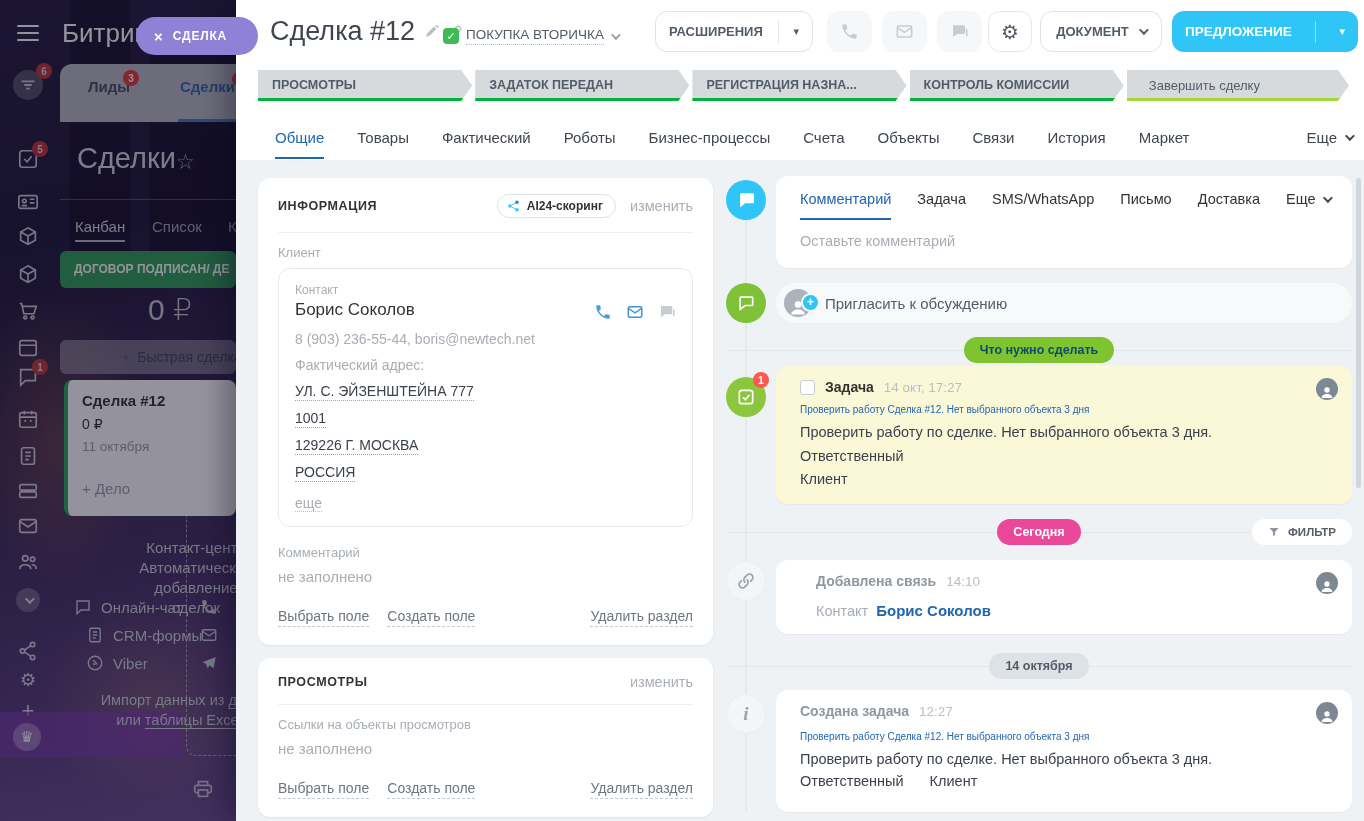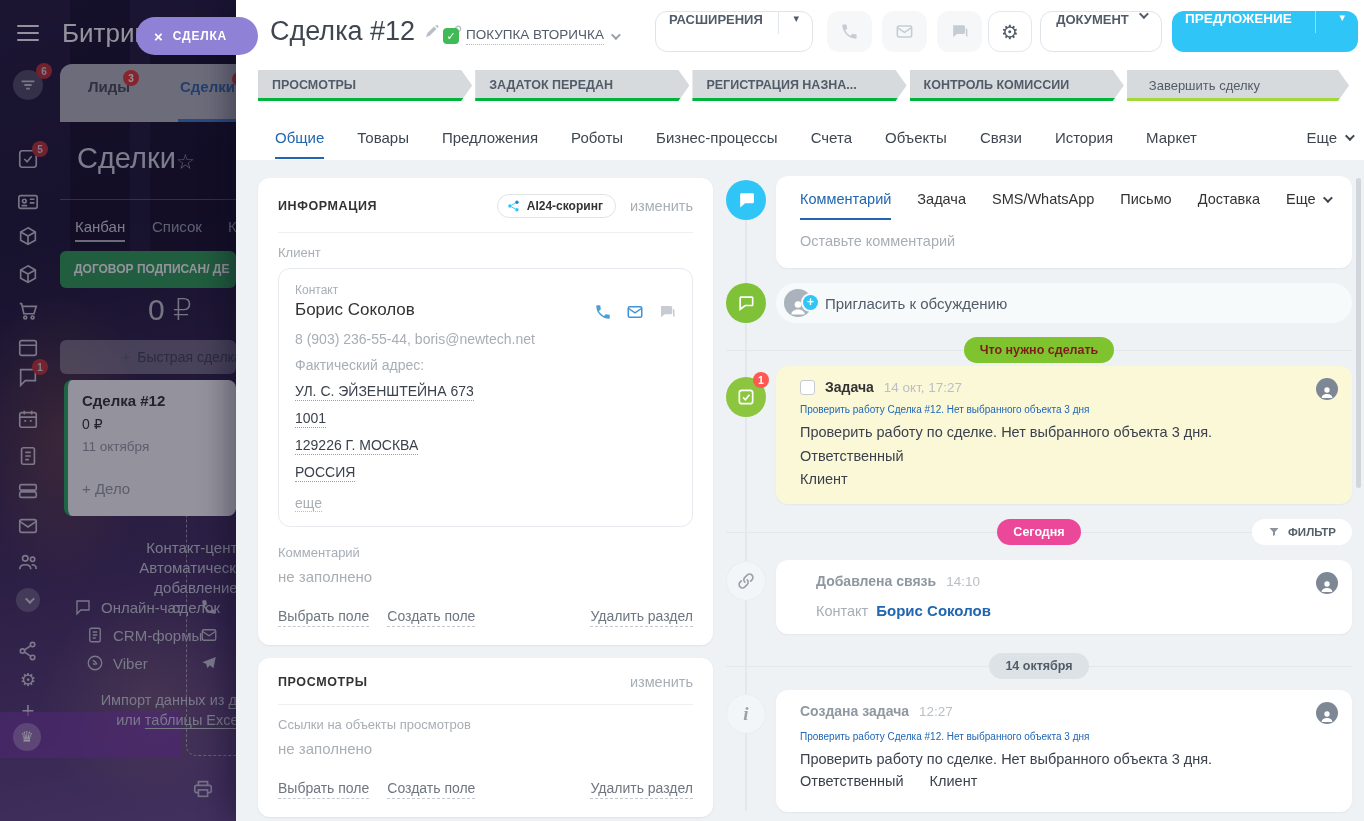--- a/index.html
+++ b/index.html
@@ -91,21 +91,21 @@
   .mini-ic { margin-left:9px; color:#b9bfc6; cursor:pointer; }
   .mini-ic svg { width:15px; height:15px; }
 
   .cat { position:absolute; left:207px; top:27px; display:flex; align-items:center; gap:7px; cursor:pointer; }
   .cat-check { width:16px; height:16px; border-radius:4px; background:#3fba54; color:#fff; font-size:11px;
                display:flex; align-items:center; justify-content:center; }
   .cat-label { font-size:13.5px; color:#525c69; border-bottom:1px dotted #b5bbc2; padding-bottom:2px; }
   .chev { width:7px; height:7px; border-right:2px solid #9aa0a8; border-bottom:2px solid #9aa0a8;
           transform:rotate(45deg) translateY(-2px); display:inline-block; }
 
-  .btn { position:absolute; top:11px; height:41px; border-radius:12px; display:flex; align-items:flex-start;
+  .btn { position:absolute; top:11px; height:41px; border-radius:12px; display:flex; align-items:center;
          justify-content:center; cursor:pointer; font-weight:bold; font-size:13px; color:#525c69; }
   .btn-outline { background:#fff; border:1px solid #dfe4e8; }
   .btn-split { justify-content:space-between; padding:0 13px; }
   .btn .vdiv { width:1px; height:22px; background:#e3e8ec; margin:0 10px; }
   .caret { font-size:11px; color:#525c69; }
   .icobtn { position:absolute; top:11px; width:45px; height:41px; border-radius:12px; background:#f5f7f9;
             display:flex; align-items:center; justify-content:center; color:#c6ccd3; cursor:pointer; }
   .icobtn svg { width:19px; height:19px; }
   .icobtn.gearbtn { background:#fff; border:1px solid #e3e8ec; color:#525c69; font-size:20px; width:44px; }
   .btn-proposal { background:#2fc6f7; color:#fff; font-size:13.5px; }
@@ -184,21 +184,21 @@
   .inv-avatar { position:relative; width:28px; height:28px; }
   .inv-avatar .pc { width:28px; height:28px; border-radius:50%; background:#aab2bb; display:flex; align-items:flex-end; justify-content:center; overflow:hidden; }
   .inv-avatar .pc svg { width:20px; height:20px; color:#fff; }
   .inv-avatar .plus { position:absolute; right:-6px; top:6px; width:15px; height:15px; border-radius:50%; background:#2fc6f7;
                       color:#fff; font-size:12px; line-height:14px; text-align:center; font-weight:bold; box-shadow:0 0 0 2px #f7fafb; }
   .invite-text { color:#525c69; font-size:15px; }
 
   .tl-sep { position:absolute; left:0; right:0; height:28px; display:flex; align-items:center; justify-content:center; }
   .tl-sep .line { position:absolute; left:0; right:0; top:14px; height:1px; background:#e2e7eb; }
   .tl-pill { position:relative; z-index:1; border-radius:15px; padding:6px 16px; font-size:12.5px; font-weight:bold; white-space:nowrap; }
-  .pill-lime { background:#7fc42e; color:#7f1d1d; }
+  .pill-lime { background:#7fc42e; color:#0c4a6e; }
   .pill-cyan { background:#ec4899; color:#fff; }
   .pill-gray { background:#dde2e6; color:#525c69; }
   .filter-btn { position:absolute; right:0; top:1px; display:flex; gap:8px; align-items:center; background:#fff;
                 border-radius:16px; padding:7px 16px; font-size:11.5px; font-weight:bold; color:#56606b; z-index:1; cursor:pointer; }
   .filter-btn svg { width:12px; height:12px; color:#8b939e; }
 
   .ev-head { display:flex; align-items:center; gap:10px; }
   .ev-type { font-size:14px; font-weight:bold; color:#333; }
   .ev-type-gray { font-size:14px; font-weight:bold; color:#8f97a0; }
   .ev-time { font-size:13.5px; color:#b9bfc6; }
@@ -478,21 +478,21 @@
     <div class="stage">ПРОСМОТРЫ</div>
     <div class="stage">ЗАДАТОК ПЕРЕДАН</div>
     <div class="stage">РЕГИСТРАЦИЯ НАЗНА...</div>
     <div class="stage">КОНТРОЛЬ КОМИССИИ</div>
     <div class="stage final">Завершить сделку</div>
   </div>
 
   <div class="tabs">
     <span class="tab active">Общие</span>
     <span class="tab">Товары</span>
-    <span class="tab">Предложения</span>
+    <span class="tab">Фактический</span>
     <span class="tab">Роботы</span>
     <span class="tab">Бизнес-процессы</span>
     <span class="tab">Счета</span>
     <span class="tab">Объекты</span>
     <span class="tab">Связи</span>
     <span class="tab">История</span>
     <span class="tab">Маркет</span>
     <span class="tab tab-more">
       <span>Еще</span>
         <span class="chev" style="border-color:#3f4650;"></span>
@@ -539,21 +539,21 @@
                 </span>
               <span class="ic-chat">
                   <svg viewBox="0 0 24 24" fill="currentColor">
                     <path d="M4 4h13a2 2 0 0 1 2 2v7a2 2 0 0 1-2 2H9l-5 4zM20 8v9l2 2v-9a2 2 0 0 0-2-2z"></path>
                   </svg>
                 </span>
             </span>
           </div>
           <div class="c-line">8 (903) 236-55-44, boris@newtech.net</div>
           <div class="c-line">Фактический адрес:</div>
-          <div class="addr-line"><span>УЛ. С. ЭЙЗЕНШТЕЙНА 673</span></div>
+          <div class="addr-line"><span>УЛ. С. ЭЙЗЕНШТЕЙНА 777</span></div>
           <div class="addr-line"><span>1001</span></div>
           <div class="addr-line"><span>129226 Г. МОСКВА</span></div>
           <div class="addr-line"><span>РОССИЯ</span></div>
           <span class="more-link">еще</span>
         </div>
 
         <div class="f-label2">Комментарий</div>
         <div class="f-value">не заполнено</div>
 
         <div class="links-row">

